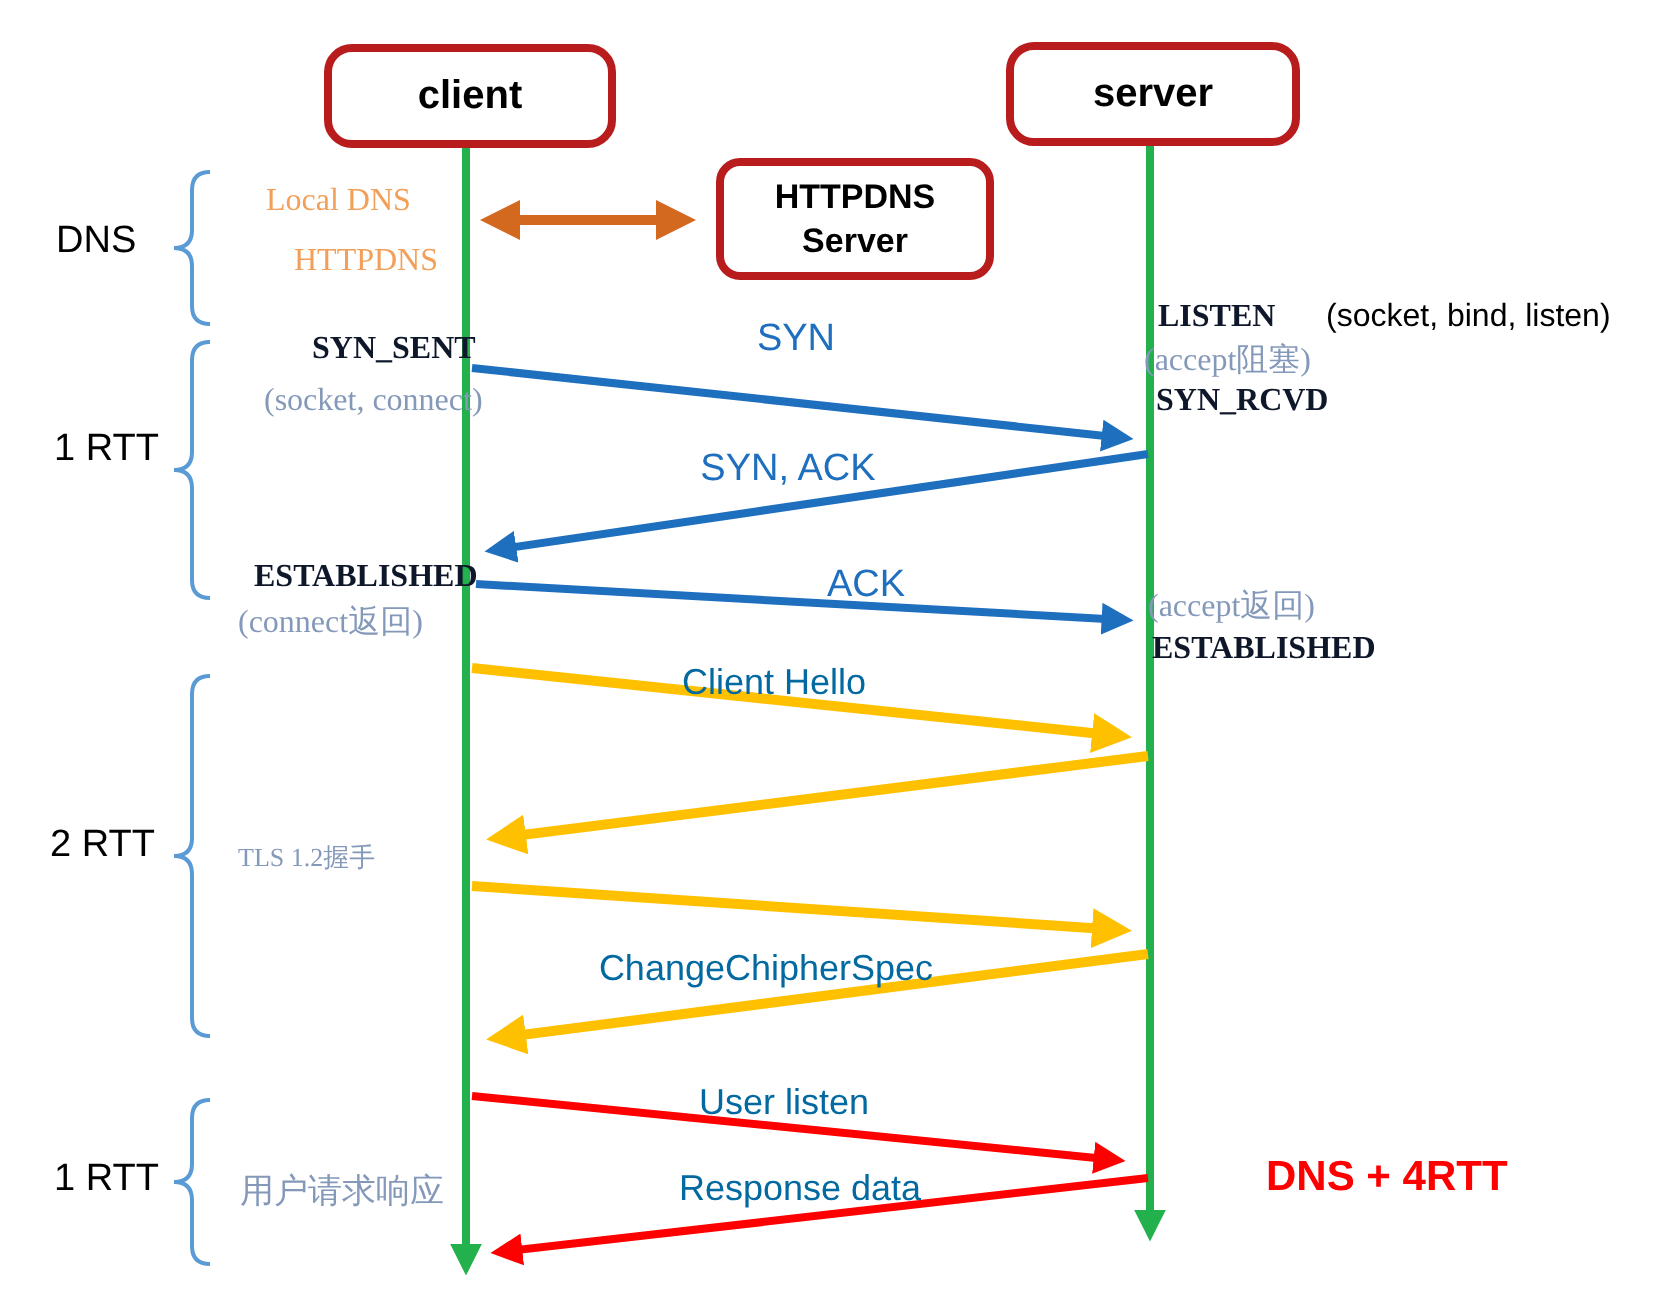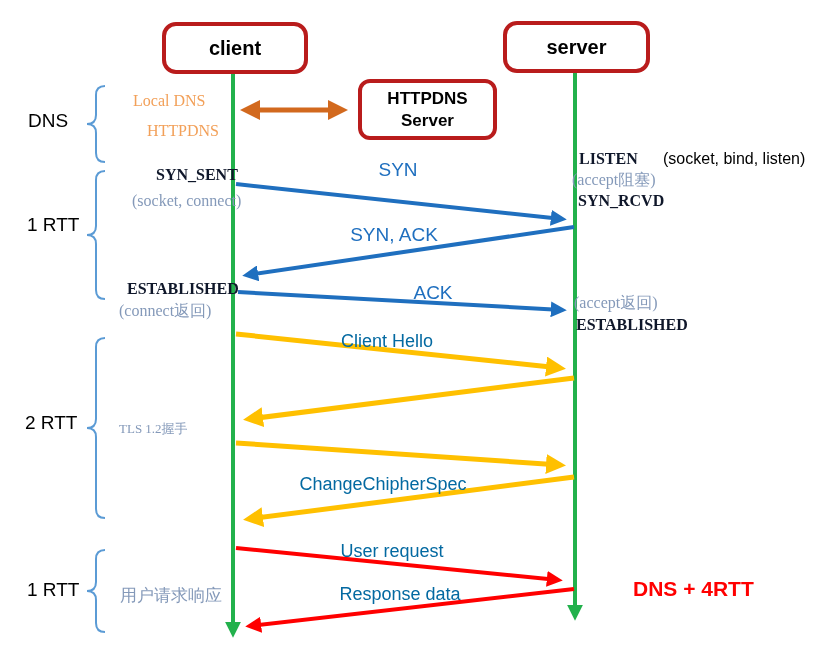--- a/index.html
+++ b/index.html
@@ -104,18 +104,18 @@
 
   <div class="t msg-blue" style="left:398px;top:159px;">SYN</div>
   <div class="t msg-blue" style="left:394px;top:224px;">SYN, ACK</div>
   <div class="t msg-blue" style="left:391px;top:282px;margin-left:42px;">ACK</div>
 
   <div class="t mono gray-t" style="left:119px;top:420px;font-size:13px;">TLS 1.2握手</div>
   <div class="t msg-black" style="left:387px;top:331px;">Client Hello</div>
   <div class="t msg-black" style="left:383px;top:474px;">ChangeChipherSpec</div>
 
   <div class="t mono gray-t" style="left:120px;top:584px;font-size:17px;">用户请求响应</div>
-  <div class="t msg-black" style="left:392px;top:541px;">User request</div>
+  <div class="t msg-black" style="left:392px;top:541px;">User listen</div>
   <div class="t msg-black" style="left:400px;top:584px;">Response data</div>
 
   <div class="t summary-t" style="left:633px;top:577px;">DNS + 4RTT</div>
 
 </div>
 
 </body></html>

